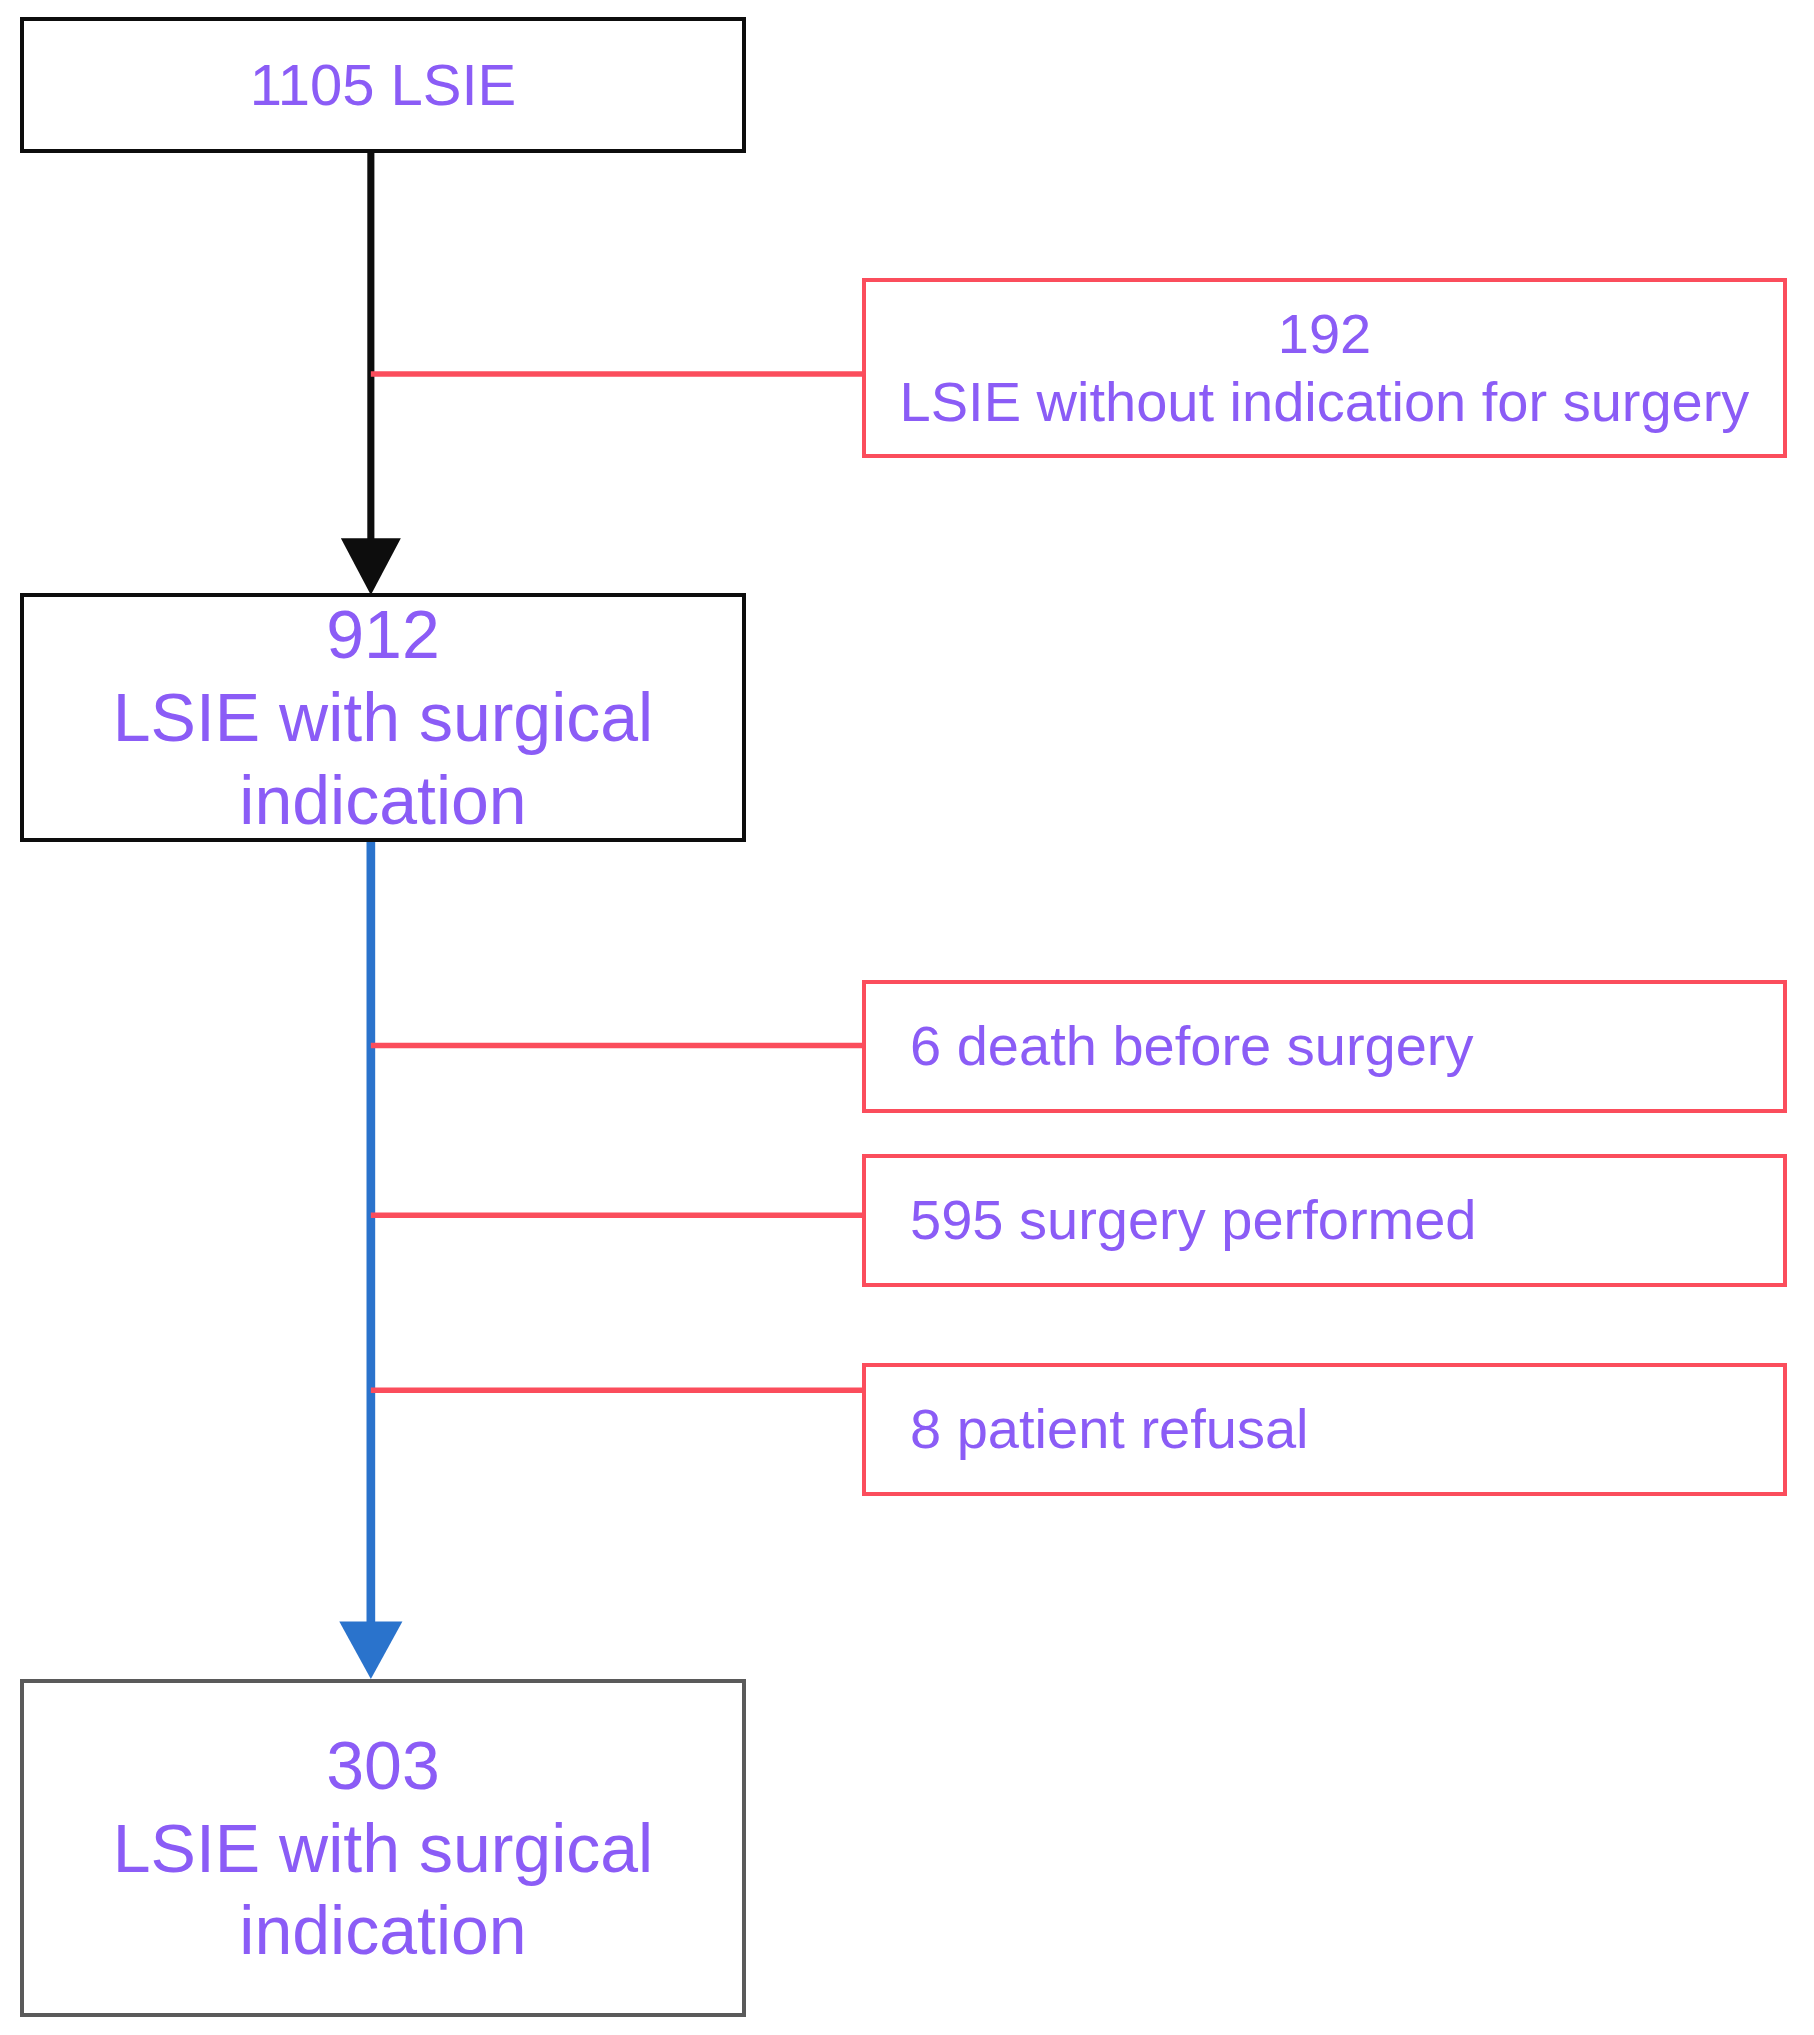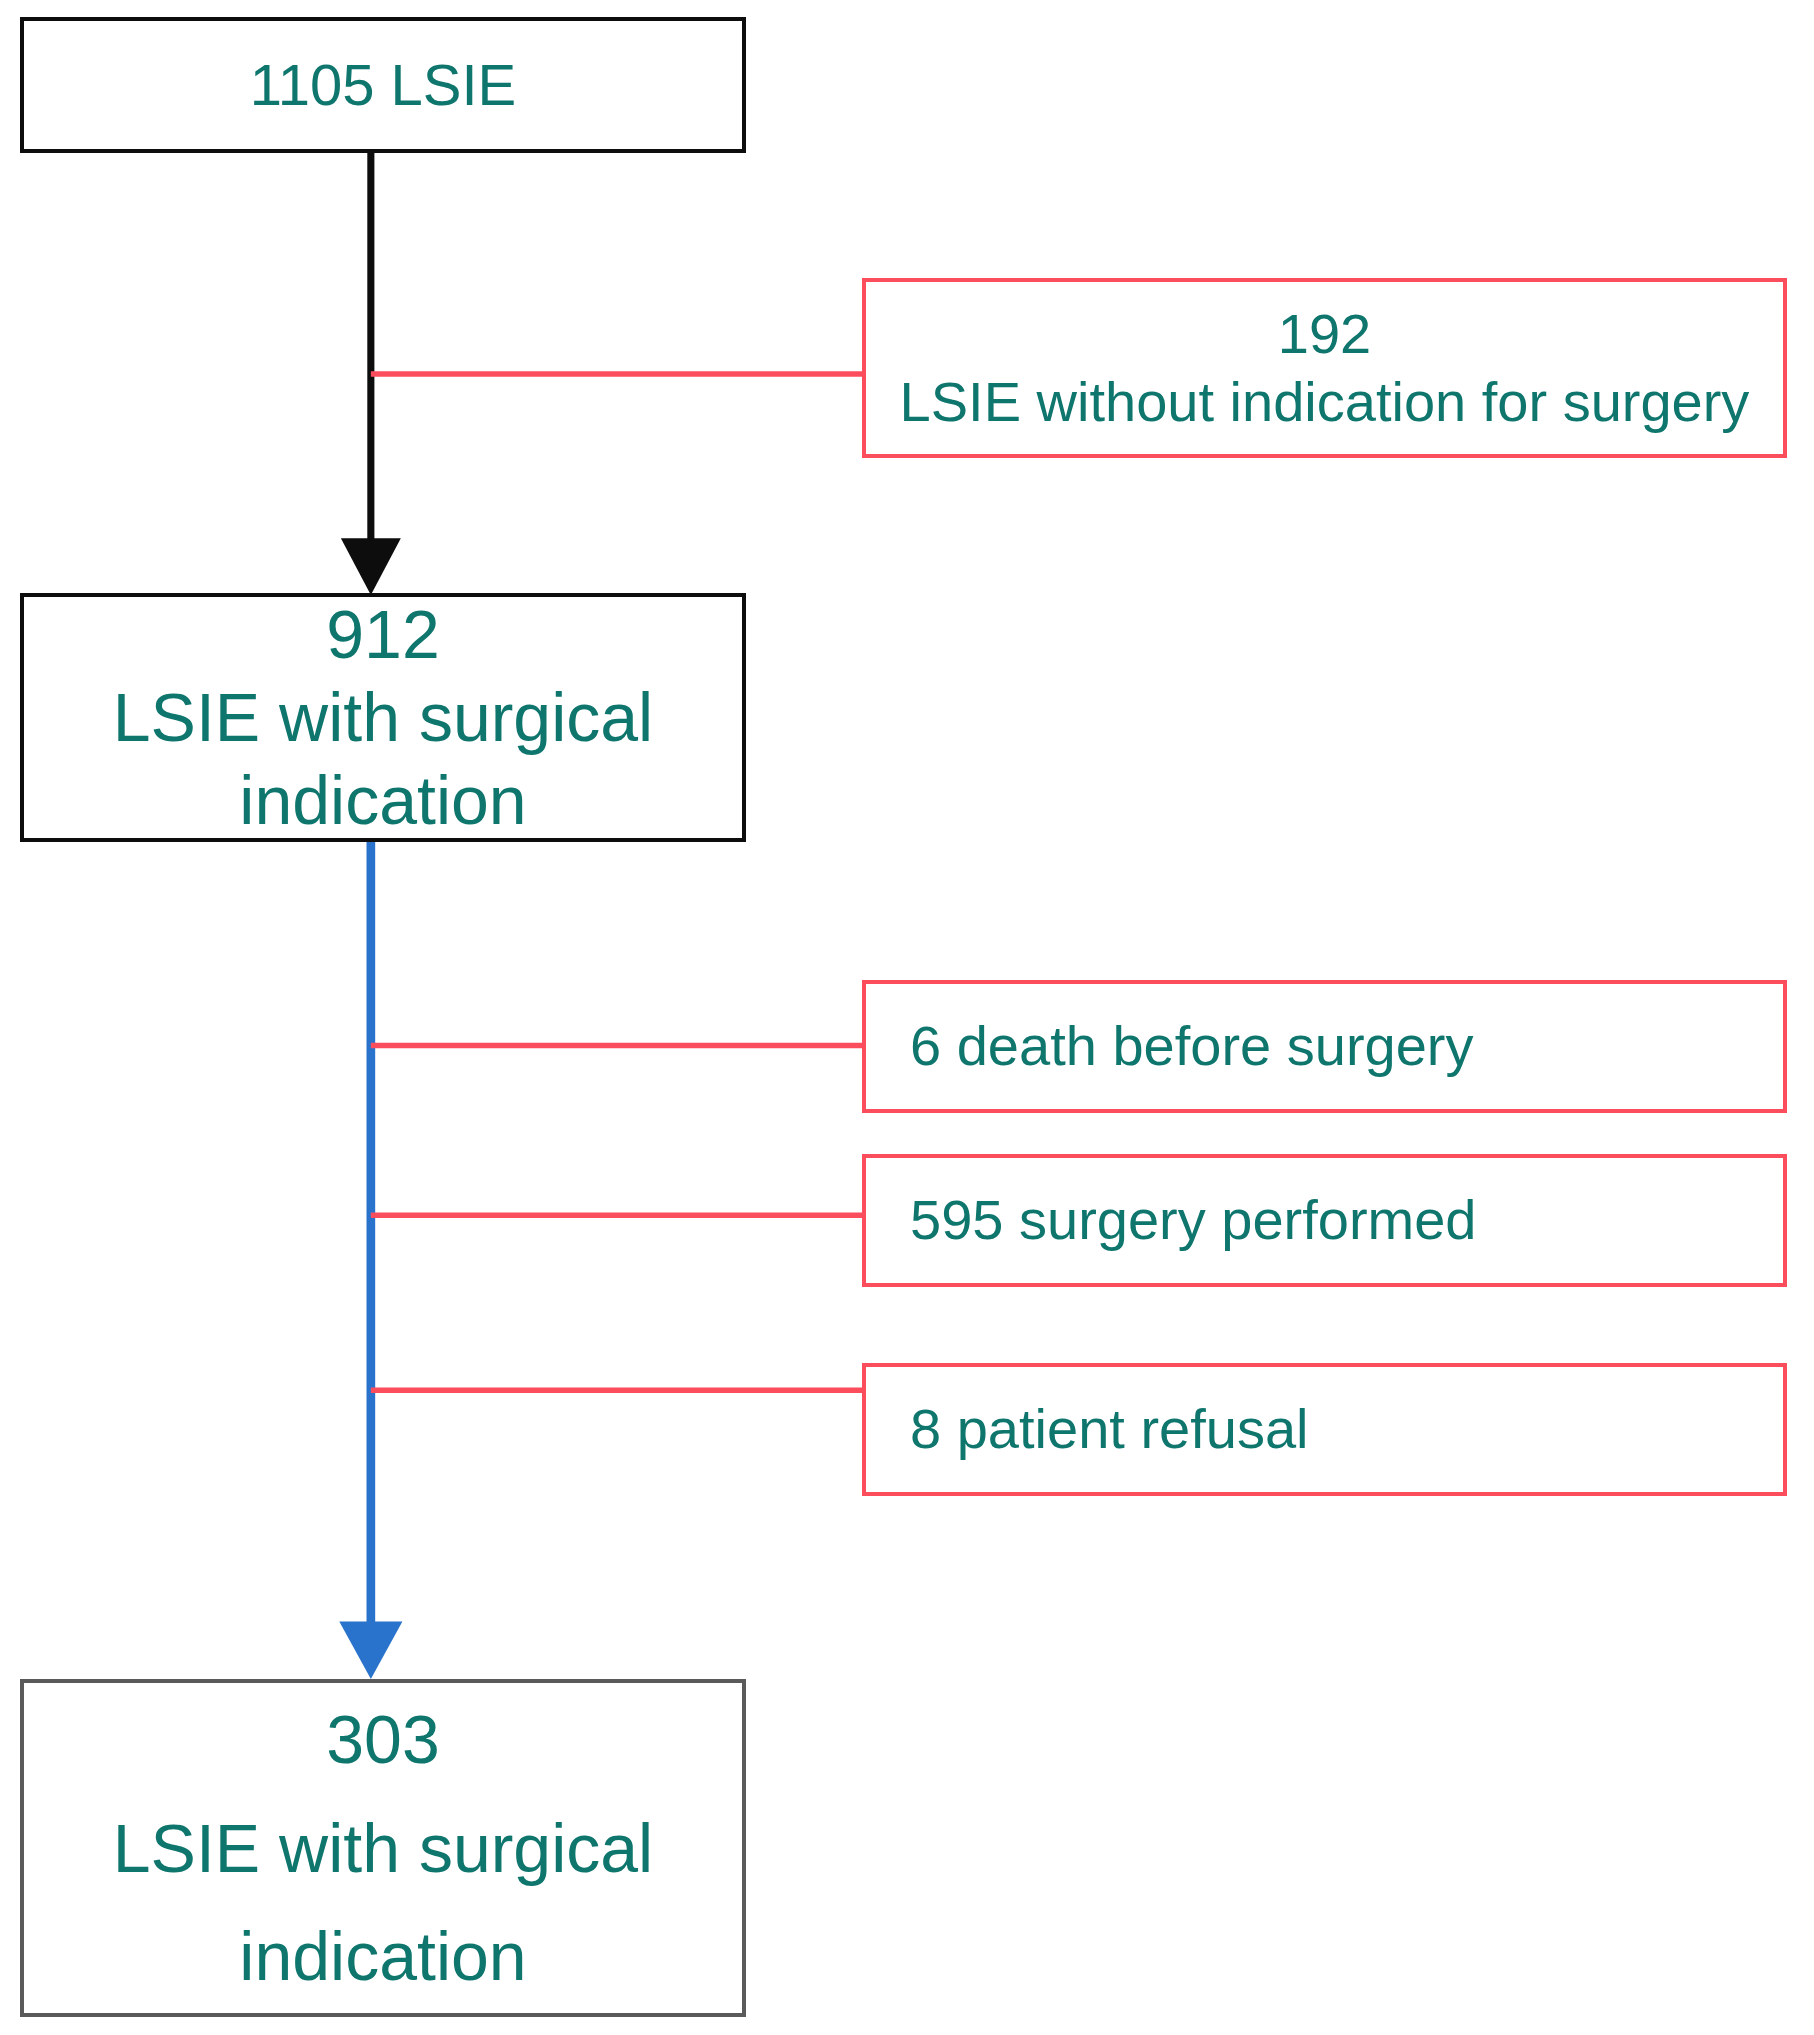--- a/index.html
+++ b/index.html
@@ -22,21 +22,21 @@
   
   .node {
     position: absolute;
     box-sizing: border-box;
     background: #ffffff;
     display: flex;
     flex-direction: column;
     align-items: center;
     justify-content: center;
     text-align: center;
-    color: #0f766e;
+    color: #8b5cf6;
     line-height: 1.22;
   }
   .node.primary {
     border: 4.7px solid #0d0d0d;
   }
   .node.primary-soft {
     border: 4.7px solid #5a5a5a;
   }
   .node.excluded {
     border: 4px solid #fb4d5c;
@@ -111,20 +111,20 @@
   </div>
 
   <div class="node excluded pad-left" style="left:862px; top:1154px; width:925px; height:133px;">
     <span class="node-line t-md">595 surgery performed</span>
   </div>
 
   <div class="node excluded pad-left" style="left:862px; top:1327px; width:925px; height:133px;margin-top:36px;">
     <span class="node-line t-md">8 patient refusal</span>
   </div>
 
-  <div class="node primary-soft" style="left:20px; top:1679px; width:726px; height:338px;gap:26px;">
+  <div class="node primary-soft" style="left:20px; top:1679px; width:726px; height:338px;">
     <span class="node-line t-lg">303</span>
     <span class="node-line t-lg">LSIE with surgical</span>
     <span class="node-line t-lg">indication</span>
   </div>
 
 </div>
 
 
 </body></html>

